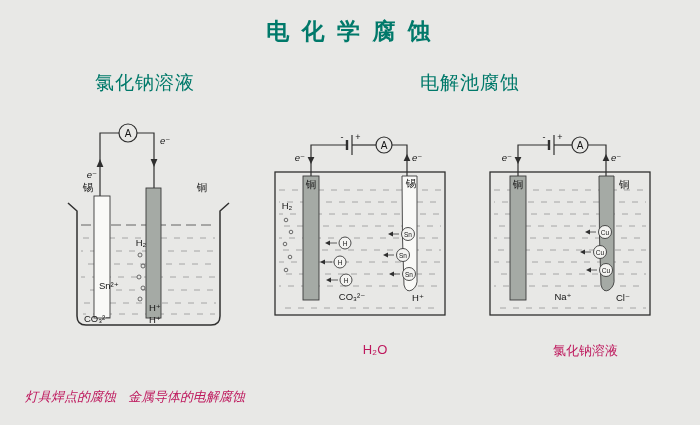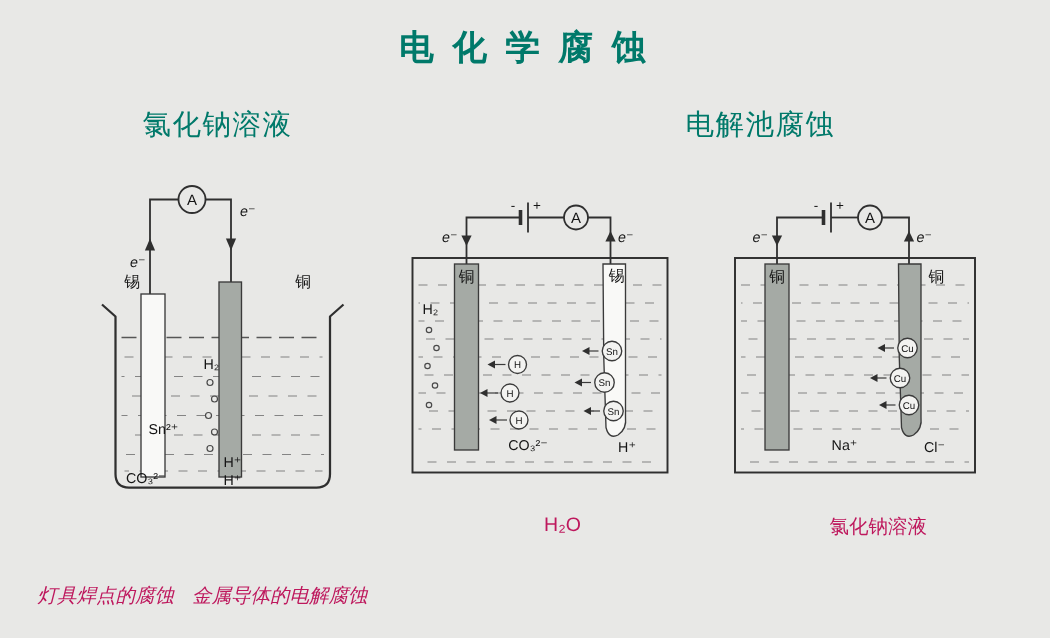--- a/index.html
+++ b/index.html
@@ -13,21 +13,21 @@
   .title {
     position:absolute; top:16px; left:0; width:700px; text-align:center;
     font-size:23px; font-weight:bold; letter-spacing:3px;
     color:var(--accent,#00796a);
   }
   .heading {
     position:absolute; top:70px; font-size:19px; letter-spacing:1px;
     color:var(--accent,#00796a); text-align:center;
   }
   .heading.galvanic { left:40px; width:210px; }
-  .heading.electrolytic { left:347px; width:210px;text-align:right; }
+  .heading.electrolytic { left:365px; width:210px; }
   svg { position:absolute; overflow:visible; }
   #svg-galvanic { left:55px; top:115px; }
   #svg-solder { left:270px; top:128px; }
   #svg-conductor { left:485px; top:128px; }
   .label { position:absolute; font-size:13px; color:#be185d; text-align:center; }
   .caption-galvanic { left:25px; top:388px; width:260px; display:flex; gap:12px; text-align:left;font-style:italic; }
   .solution-solder { left:330px; top:342px; width:90px; }
   .caption-solder { left:293px; top:371px; width:164px; }
   .solution-conductor { left:523px; top:342px; width:125px; }
   .caption-conductor { left:517px; top:371px; width:162px; }

